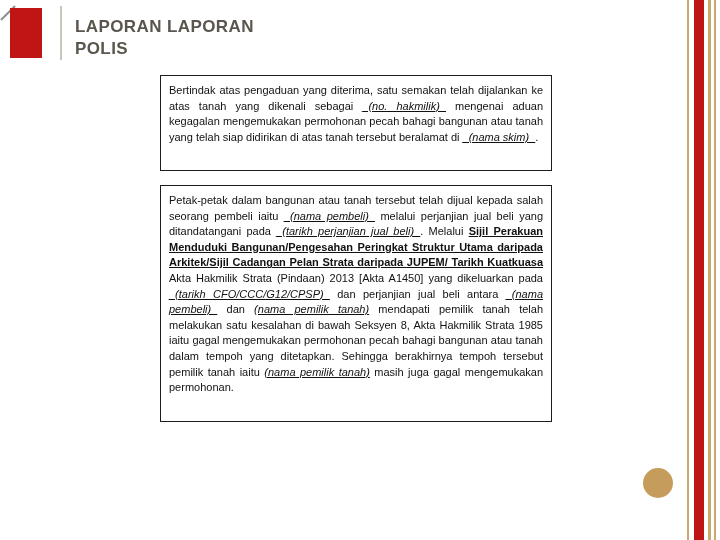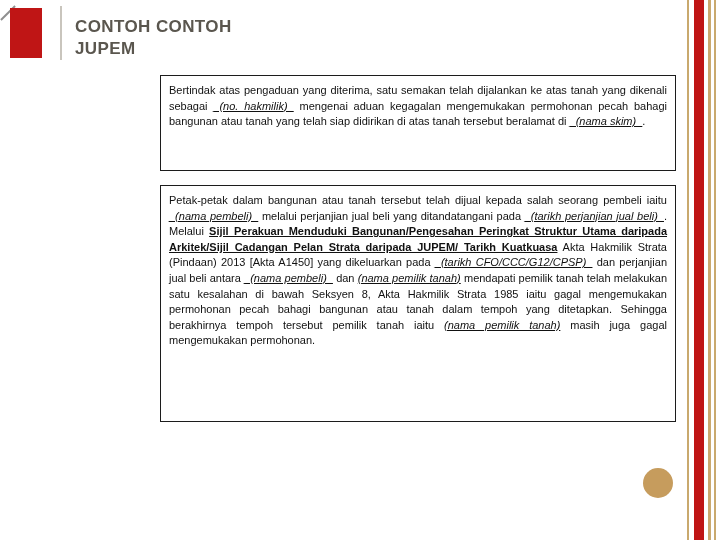--- a/index.html
+++ b/index.html
@@ -10,21 +10,21 @@
 
   
   .corner-mark { position:absolute; left:-2px; top:12px; width:20px; height:2px; background:#8f8f8f; transform:rotate(-45deg); }
   .accent-square { position:absolute; left:10px; top:8px; width:32px; height:50px; background:var(--accent-red,#bf1515); }
   .title-rule { position:absolute; left:60px; top:6px; width:2px; height:54px; background:#c9c5bd; }
 
   .slide-title { position:absolute; left:75px; top:16px; font-size:17px; font-weight:bold;
                  color:var(--title-color,#5a564e); letter-spacing:0.4px; line-height:1.3; }
 
   
-  .text-box { position:absolute; left:160px; width:516px; border:1px solid #1c1c1c; background:#ffffff;
+  .text-box { position:absolute; left:160px; width:392px; border:1px solid #1c1c1c; background:#ffffff;
               padding:7px 8px; font-size:11px; line-height:1.42; text-align:justify; color:#111111; }
   .box1 { top:75px;  height:96px; }
   .box2 { top:185px; height:237px; }
   .box3 { top:430px; height:67px; }
 
   .run-i { font-style:italic; }
   .run-u { text-decoration:underline; }
   .run-b { font-weight:bold; }
 
   
@@ -39,22 +39,22 @@
 </head>
 <body>
 
 <div class="slide">
 
   <div class="corner-mark"></div>
   <div class="accent-square"></div>
   <div class="title-rule"></div>
 
   <div class="slide-title">
-    <div>CONTOH CONTOH</div>
-    <div>JUPEM</div>
+    <div>LAPORAN LAPORAN</div>
+    <div>POLIS</div>
   </div>
 
   <div class="text-box box1"><span>Bertindak atas pengaduan yang diterima, satu semakan telah dijalankan ke atas tanah yang dikenali sebagai </span><span class="run-i run-u">_(no. hakmilik)_</span><span> mengenai aduan kegagalan mengemukakan permohonan pecah bahagi bangunan atau tanah yang telah siap didirikan di atas tanah tersebut beralamat di </span><span class="run-i run-u">_(nama skim)_</span><span>.</span></div>
   <div class="text-box box2"><span>Petak-petak dalam bangunan atau tanah tersebut telah dijual kepada salah seorang pembeli iaitu </span><span class="run-i run-u">_(nama pembeli)_</span><span> melalui perjanjian jual beli yang ditandatangani pada </span><span class="run-i run-u">_(tarikh perjanjian jual beli)_</span><span>. Melalui </span><span class="run-b run-u">Sijil Perakuan Menduduki Bangunan/Pengesahan Peringkat Struktur Utama daripada Arkitek/Sijil Cadangan Pelan Strata daripada JUPEM/ Tarikh Kuatkuasa</span><span> Akta Hakmilik Strata (Pindaan) 2013 [Akta A1450] yang dikeluarkan pada </span><span class="run-i run-u">_(tarikh CFO/CCC/G12/CPSP)_</span><span> dan perjanjian jual beli antara </span><span class="run-i run-u">_(nama pembeli)_</span><span> dan </span><span class="run-i run-u">(nama pemilik tanah)</span><span> mendapati pemilik tanah telah melakukan satu kesalahan di bawah Seksyen 8, Akta Hakmilik Strata 1985 iaitu gagal mengemukakan permohonan pecah bahagi bangunan atau tanah dalam tempoh yang ditetapkan. Sehingga berakhirnya tempoh tersebut pemilik tanah iaitu </span><span class="run-i run-u">(nama pemilik tanah)</span><span> masih juga gagal mengemukakan permohonan.</span></div>
 
   <div class="decor-circle"></div>
   <div class="stripe stripe-a"></div>
   <div class="stripe stripe-b"></div>
   <div class="stripe stripe-c"></div>
   <div class="stripe stripe-d"></div>

